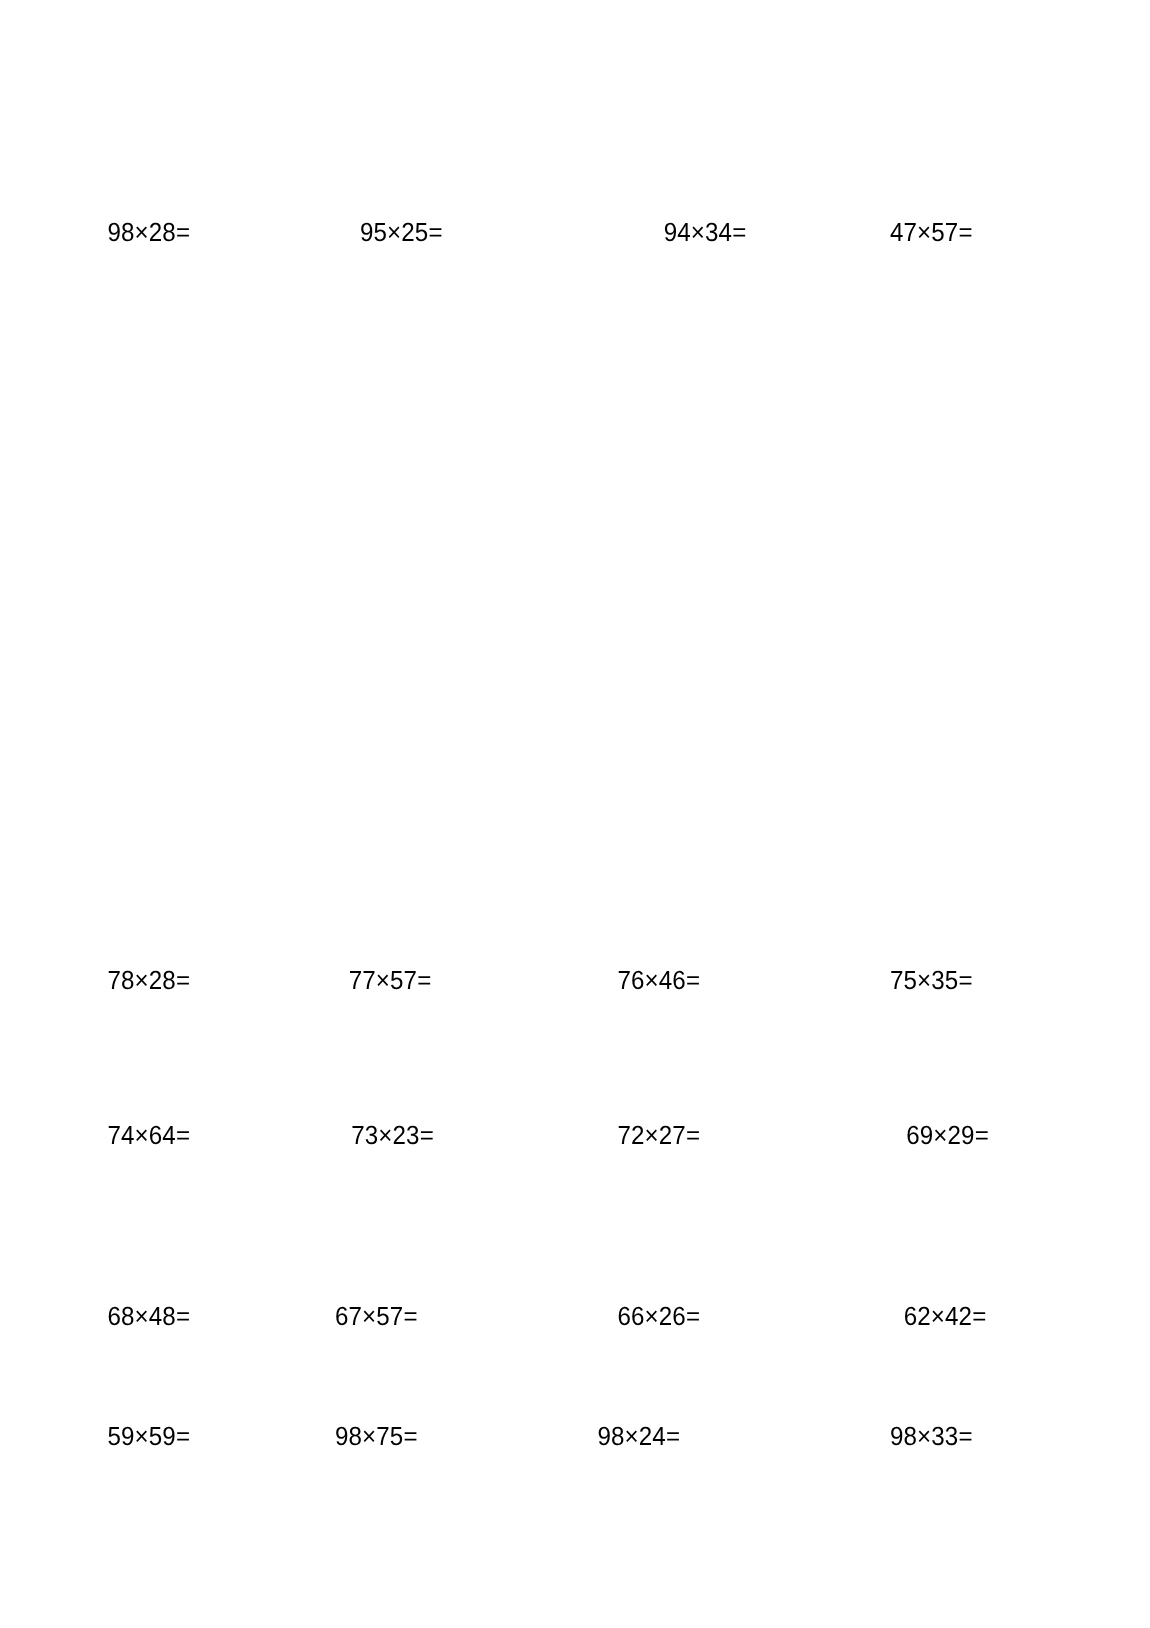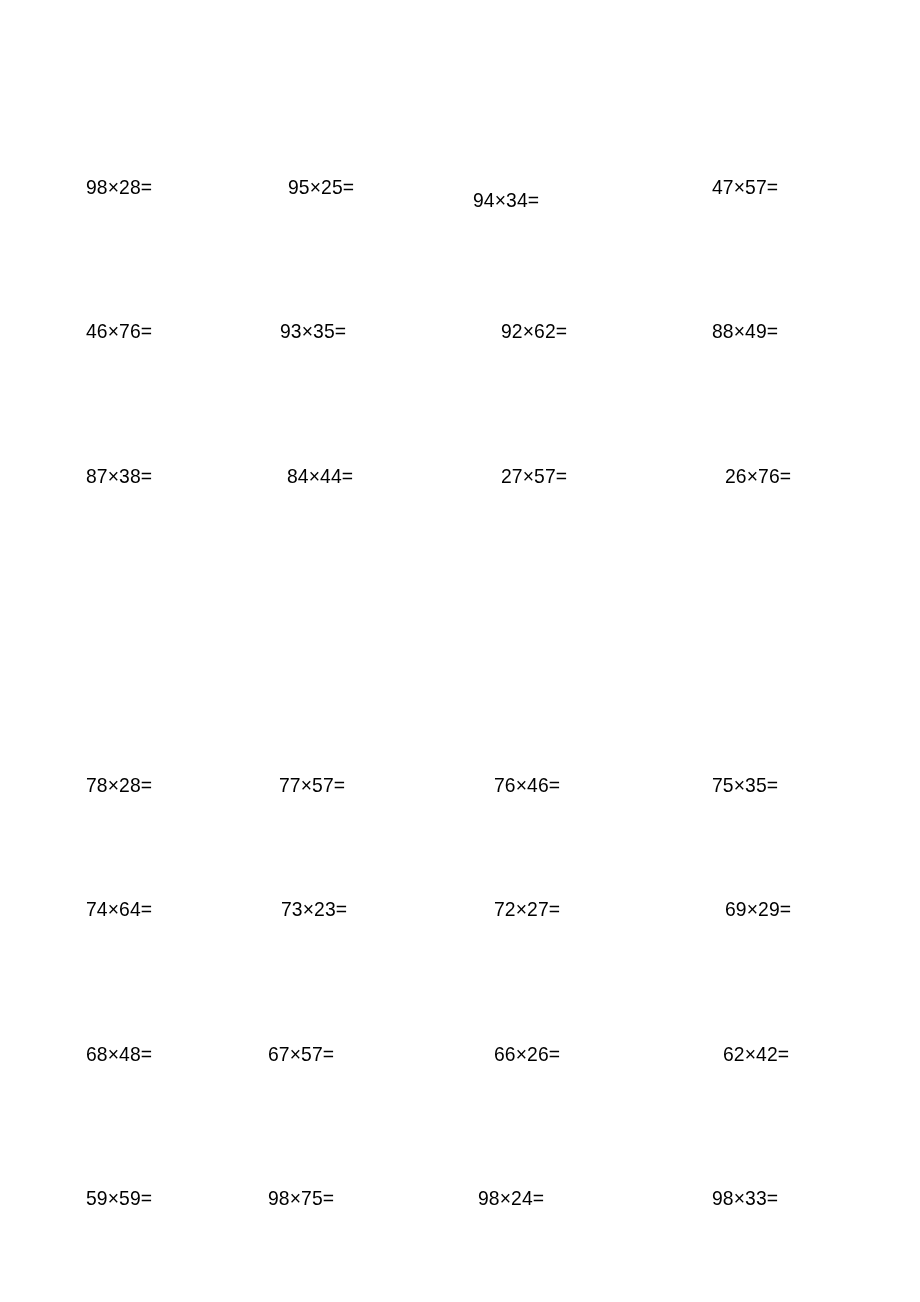--- a/index.html
+++ b/index.html
@@ -53,53 +53,41 @@
   }
 </style>
 </head>
 <body style="background: rgb(255, 255, 255); color: rgb(0, 0, 0); width: 920px; height: 1302px;">
 
 <div id="worksheet" style="background: rgb(255, 255, 255); width: 920px; height: 1302px;">
   <div class="problem-grid">
       <div class="problem-row" style="top: 172px;">
         <div class="problem-cell" style="left: 86px;"><span class="problem-expr">98×28=</span></div>
         <div class="problem-cell" style="left: 288px;"><span class="problem-expr">95×25=</span></div>
-        <div class="problem-cell" style="left: 473px; margin-top: 13px;"><span class="problem-expr">94×34=</span></div>
+        <div class="problem-cell" style="left: 531px;"><span class="problem-expr">94×34=</span></div>
         <div class="problem-cell" style="left: 712px;"><span class="problem-expr">47×57=</span></div>
-      </div>
-      <div class="problem-row" style="top: 316px;">
-        <div class="problem-cell" style="left: 86px;"><span class="problem-expr">46×76=</span></div>
-        <div class="problem-cell" style="left: 280px;"><span class="problem-expr">93×35=</span></div>
-        <div class="problem-cell" style="left: 501px;"><span class="problem-expr">92×62=</span></div>
-        <div class="problem-cell" style="left: 712px;"><span class="problem-expr">88×49=</span></div>
-      </div>
-      <div class="problem-row" style="top: 461px;">
-        <div class="problem-cell" style="left: 86px;"><span class="problem-expr">87×38=</span></div>
-        <div class="problem-cell" style="left: 287px;"><span class="problem-expr">84×44=</span></div>
-        <div class="problem-cell" style="left: 501px;"><span class="problem-expr">27×57=</span></div>
-        <div class="problem-cell" style="left: 725px;"><span class="problem-expr">26×76=</span></div>
       </div>
       <div class="problem-row" style="top: 750px; margin-top: 20px;">
         <div class="problem-cell" style="left: 86px;"><span class="problem-expr">78×28=</span></div>
         <div class="problem-cell" style="left: 279px;"><span class="problem-expr">77×57=</span></div>
         <div class="problem-cell" style="left: 494px;"><span class="problem-expr">76×46=</span></div>
         <div class="problem-cell" style="left: 712px;"><span class="problem-expr">75×35=</span></div>
       </div>
       <div class="problem-row" style="top: 894px; padding-left: 44px;">
         <div class="problem-cell" style="left: 86px;"><span class="problem-expr">74×64=</span></div>
         <div class="problem-cell" style="left: 281px;"><span class="problem-expr">73×23=</span></div>
         <div class="problem-cell" style="left: 494px;"><span class="problem-expr">72×27=</span></div>
         <div class="problem-cell" style="left: 725px;"><span class="problem-expr">69×29=</span></div>
       </div>
       <div class="problem-row" style="top: 1039px; padding-left: 24px;">
         <div class="problem-cell" style="left: 86px;"><span class="problem-expr">68×48=</span></div>
         <div class="problem-cell" style="left: 268px;"><span class="problem-expr">67×57=</span></div>
         <div class="problem-cell" style="left: 494px;"><span class="problem-expr">66×26=</span></div>
         <div class="problem-cell" style="left: 723px;"><span class="problem-expr">62×42=</span></div>
       </div>
-      <div class="problem-row" style="top: 1183px;">
+      <div class="problem-row" style="top: 1135px;">
         <div class="problem-cell" style="left: 86px;"><span class="problem-expr">59×59=</span></div>
         <div class="problem-cell" style="left: 268px;"><span class="problem-expr">98×75=</span></div>
         <div class="problem-cell" style="left: 478px;"><span class="problem-expr">98×24=</span></div>
         <div class="problem-cell" style="left: 712px;"><span class="problem-expr">98×33=</span></div>
       </div>
     </div>
 </div>
 
 </body></html>

